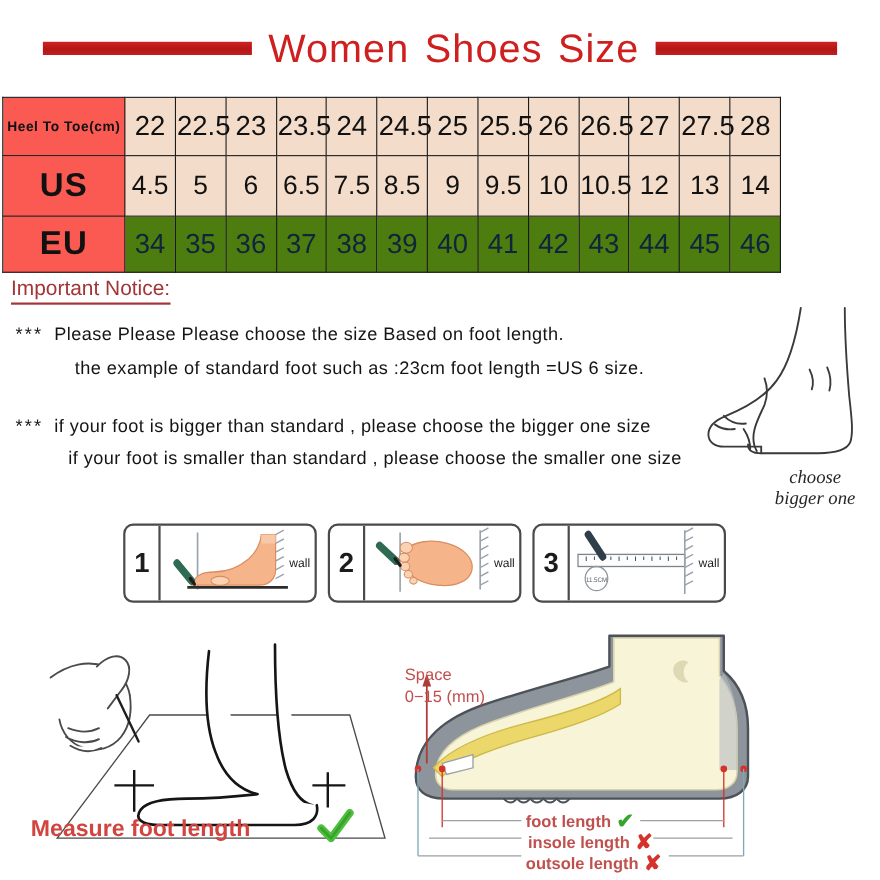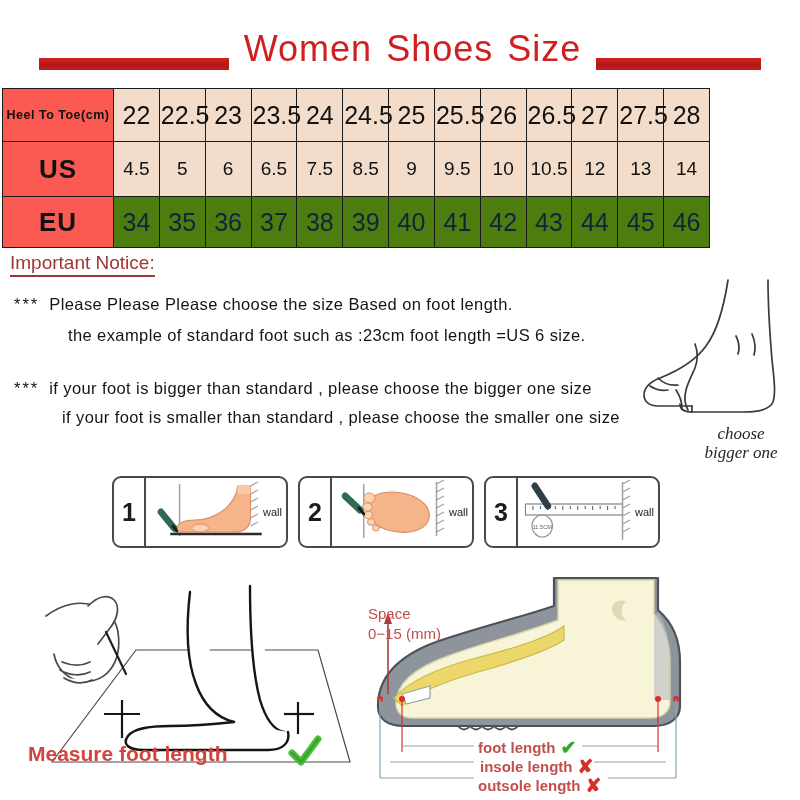--- a/index.html
+++ b/index.html
@@ -7,21 +7,21 @@
     width:800px;height:800px;
     background:#ffffff;
     font-family:"Liberation Sans",sans-serif;
     overflow:hidden;
     position:relative;
   }
 
   
   .title-row{
     position:absolute;left:0;top:18px;width:800px;height:52px;
-    display:flex;align-items:flex-end;justify-content:center;
+    display:flex;align-items:center;justify-content:center;
   }
   .title-bar{
     height:12px;
     background:linear-gradient(180deg,#d22020 0%,#b31616 55%,#c61d1d 100%);
     flex:0 0 auto;
   }
   .title-bar.left{width:190px;margin-right:8px;}
   .title-bar.right{width:165px;margin-left:8px;}
   .title-text{
     font-size:36px;font-weight:400;color:#cf2020;
@@ -41,25 +41,25 @@
     color:#111;
     font-family:"Liberation Sans",sans-serif;
   }
   .rowhead{
     background:#fa5a52;
     color:#6b1410;
     font-weight:600;
     width:108px;
   }
   .rowhead.small{font-size:12.5px;letter-spacing:.5px;}
-  .rowhead.big{font-size:26px;letter-spacing:1px;}
+  .rowhead.big{font-size:30px;letter-spacing:1px;}
   td.cm,td.us{background:#f3ddca;}
   td.eu{background:#4d7c0f;color:#10243d;}
   tr.r-cm td{height:50px;font-size:25px;}
-  tr.r-us td{height:52px;font-size:19px;}
+  tr.r-us td{height:52px;font-size:24px;}
   tr.r-eu td{height:48px;font-size:25px;}
 
   
   .notice-title{
     position:absolute;left:10px;top:252px;
     font-size:19px;color:#a23535;
     border-bottom:2px solid #a23535;
     padding-bottom:1px;
     font-family:"Liberation Sans",sans-serif;
   }

